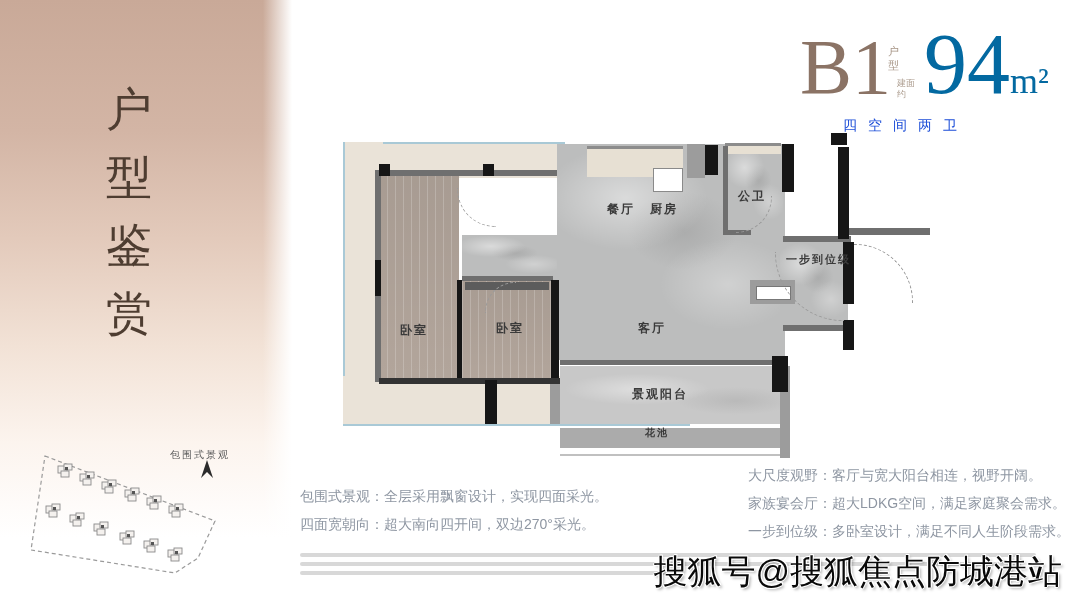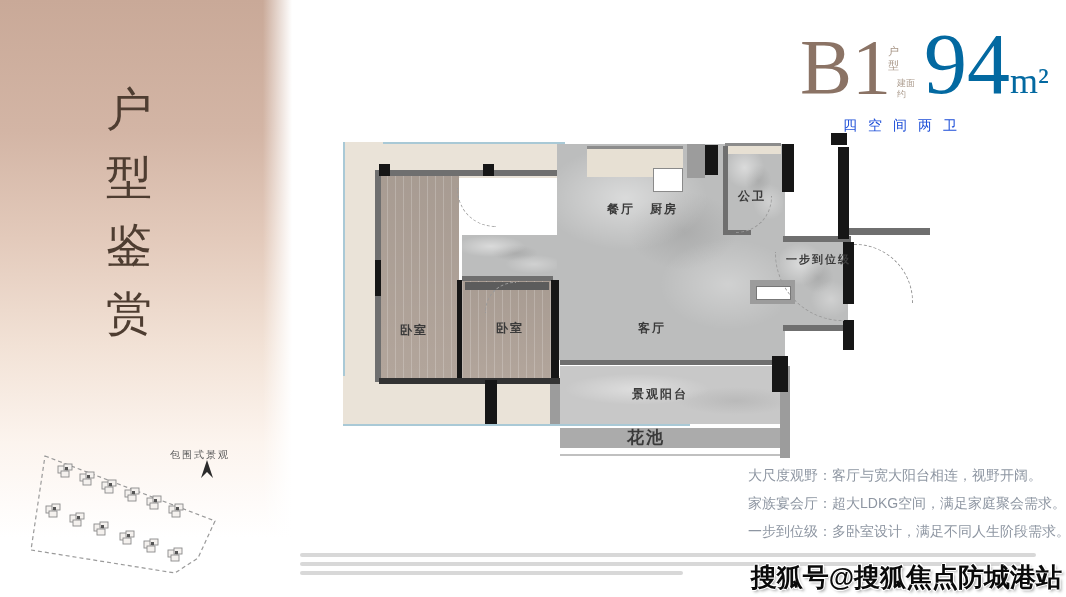--- a/index.html
+++ b/index.html
@@ -93,21 +93,21 @@
   .feat-left{left:300px;top:482px;}
   .feat-right{left:748px;top:461px;}
 
   
   .fineprint{left:300px;top:553px;width:736px;}
   .fineprint .fp-line{height:4px;background:#d8d8d8;margin-bottom:5px;border-radius:2px;}
 
   
   .watermark{
     right:4px;bottom:2px;
-    font-size:26px;font-weight:700;color:#0a0a0a;white-space:nowrap;
+    font-size:34px;font-weight:400;color:#0a0a0a;white-space:nowrap;
     text-shadow:0 -1px 0 #fff,0 1px 0 #fff,-1px 0 0 #fff,1px 0 0 #fff,
       1px -1px 0 #fff,-1px 1px 0 #fff,2px 2px 3px rgba(0,0,0,.35);
   }
 </style>
 </head>
 <body>
 
 <div class="abs sidebar">
   <div class="abs v-title">
     <span>户</span>
@@ -219,24 +219,26 @@
   <div class="abs arc" style="left:440px;top:122px;width:68px;height:68px;border-right:none;border-top:none;border-radius:0 0 0 68px;"></div>
 
   <div class="abs room-label" style="left:272px;top:71px;">餐厅</div>
   <div class="abs room-label" style="left:315px;top:71px;">厨房</div>
   <div class="abs room-label" style="left:403px;top:58px;">公卫</div>
   <div class="abs room-label" style="left:451px;top:122px;font-size:11px;">一步到位级</div>
   <div class="abs room-label" style="left:65px;top:192px;">卧室</div>
   <div class="abs room-label" style="left:161px;top:190px;">卧室</div>
   <div class="abs room-label" style="left:303px;top:190px;">客厅</div>
   <div class="abs room-label" style="left:297px;top:256px;">景观阳台</div>
-  <div class="abs room-label" style="left:292px;top:296px;font-size:17px;">花池</div>
+  <div class="abs room-label" style="left:310px;top:296px;font-size:10px;">花池</div>
 </div>
 
 <div class="abs features feat-left">
+  <div>包围式景观：全层采用飘窗设计，实现四面采光。</div>
+  <div>四面宽朝向：超大南向四开间，双边270°采光。</div>
 </div>
 <div class="abs features feat-right">
   <div>大尺度观野：客厅与宽大阳台相连，视野开阔。</div>
   <div>家族宴会厅：超大LDKG空间，满足家庭聚会需求。</div>
   <div>一步到位级：多卧室设计，满足不同人生阶段需求。</div>
 </div>
 
 <div class="abs fineprint">
   <div class="fp-line" style="width:100%;"></div>
   <div class="fp-line" style="width:98%;"></div>

